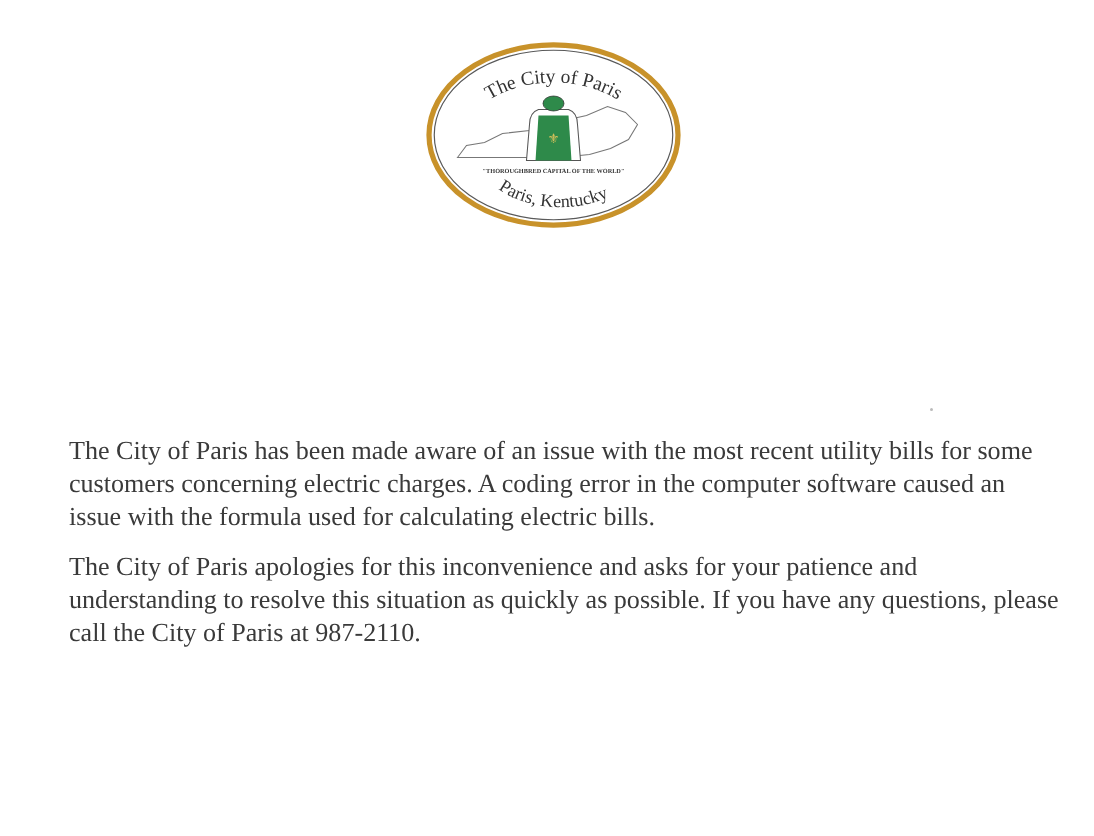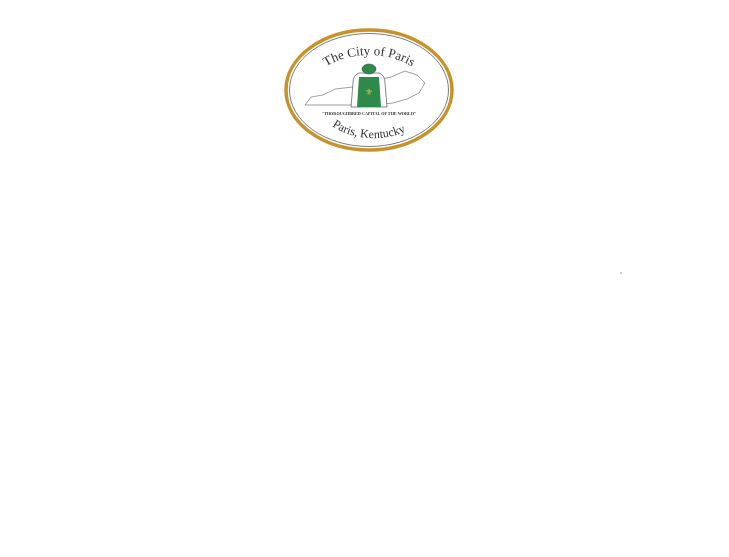--- a/index.html
+++ b/index.html
@@ -35,13 +35,15 @@
     <text x="86" y="88" font-family="Liberation Serif, serif" font-size="4.2" font-weight="bold" text-anchor="middle" fill="#333">"THOROUGHBRED CAPITAL OF THE WORLD"</text>
     <text font-family="Liberation Serif, serif" font-size="12" fill="#333">
       <textPath href="#botArc" startOffset="50%" text-anchor="middle">Paris, Kentucky</textPath>
     </text>
   </svg>
 </div>
 
 <div class="speck" style="left:620px;top:272px;"></div>
 
 <div class="body-text">
+  <p>The City of Paris has been made aware of an issue with the most recent utility bills for some customers concerning electric charges. A coding error in the computer software caused an issue with the formula used for calculating electric bills.</p>
+  <p>The City of Paris apologies for this inconvenience and asks for your patience and understanding to resolve this situation as quickly as possible. If you have any questions, please call the City of Paris at 987-2110.</p>
 </div>
 
 </body></html>

